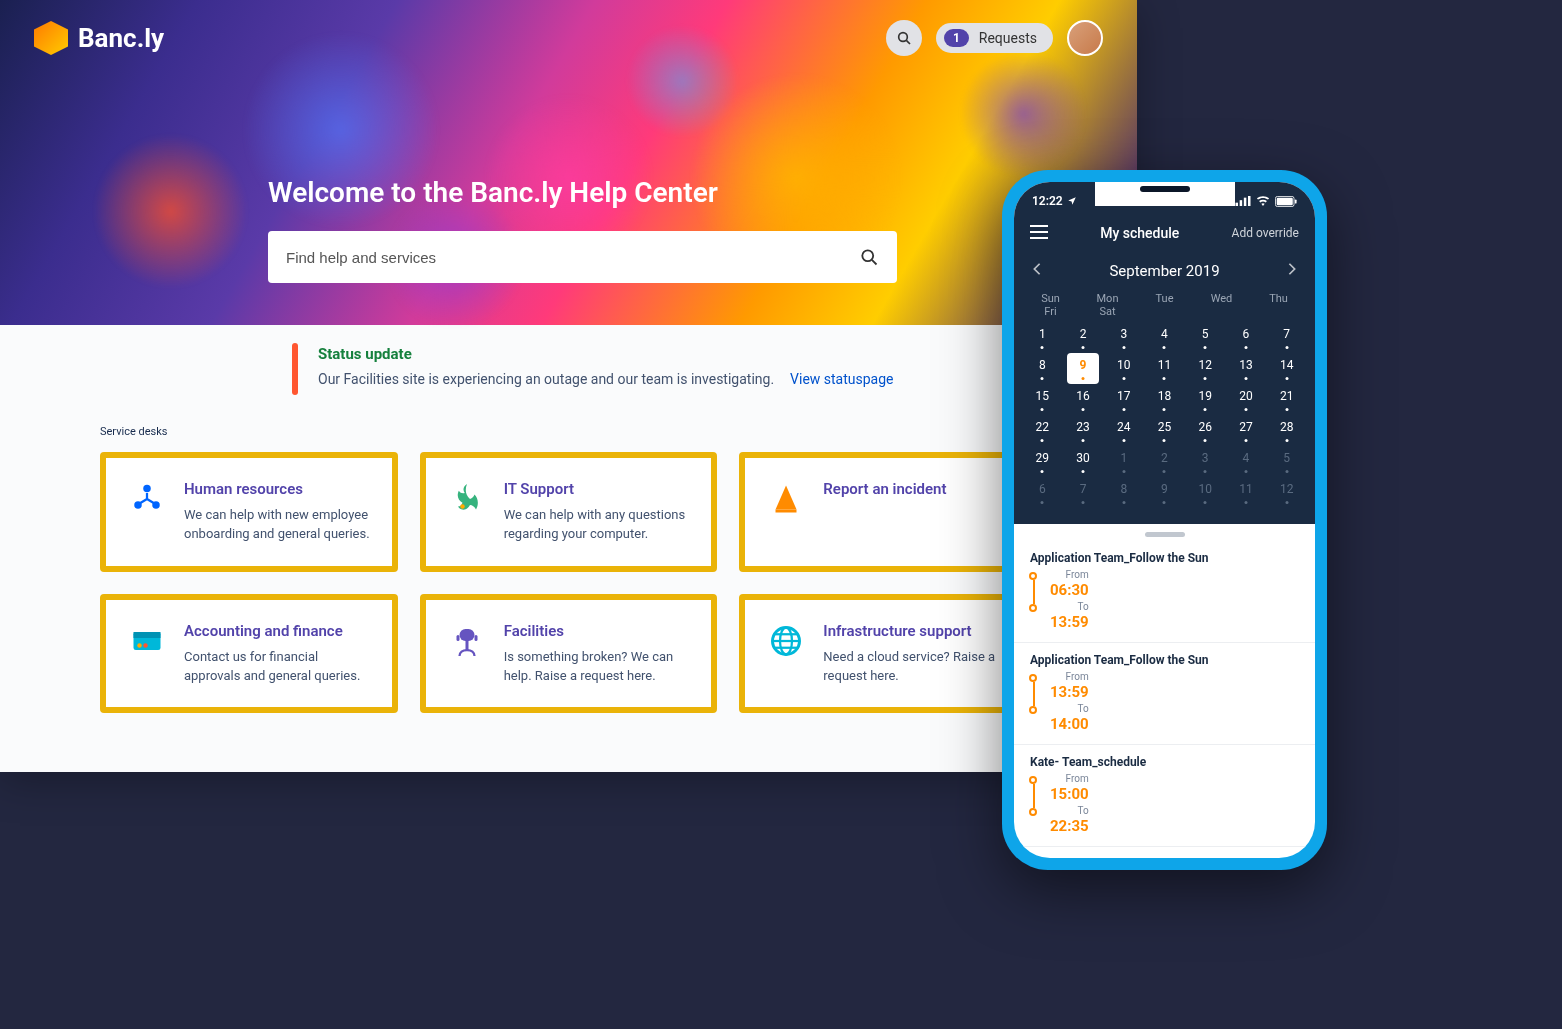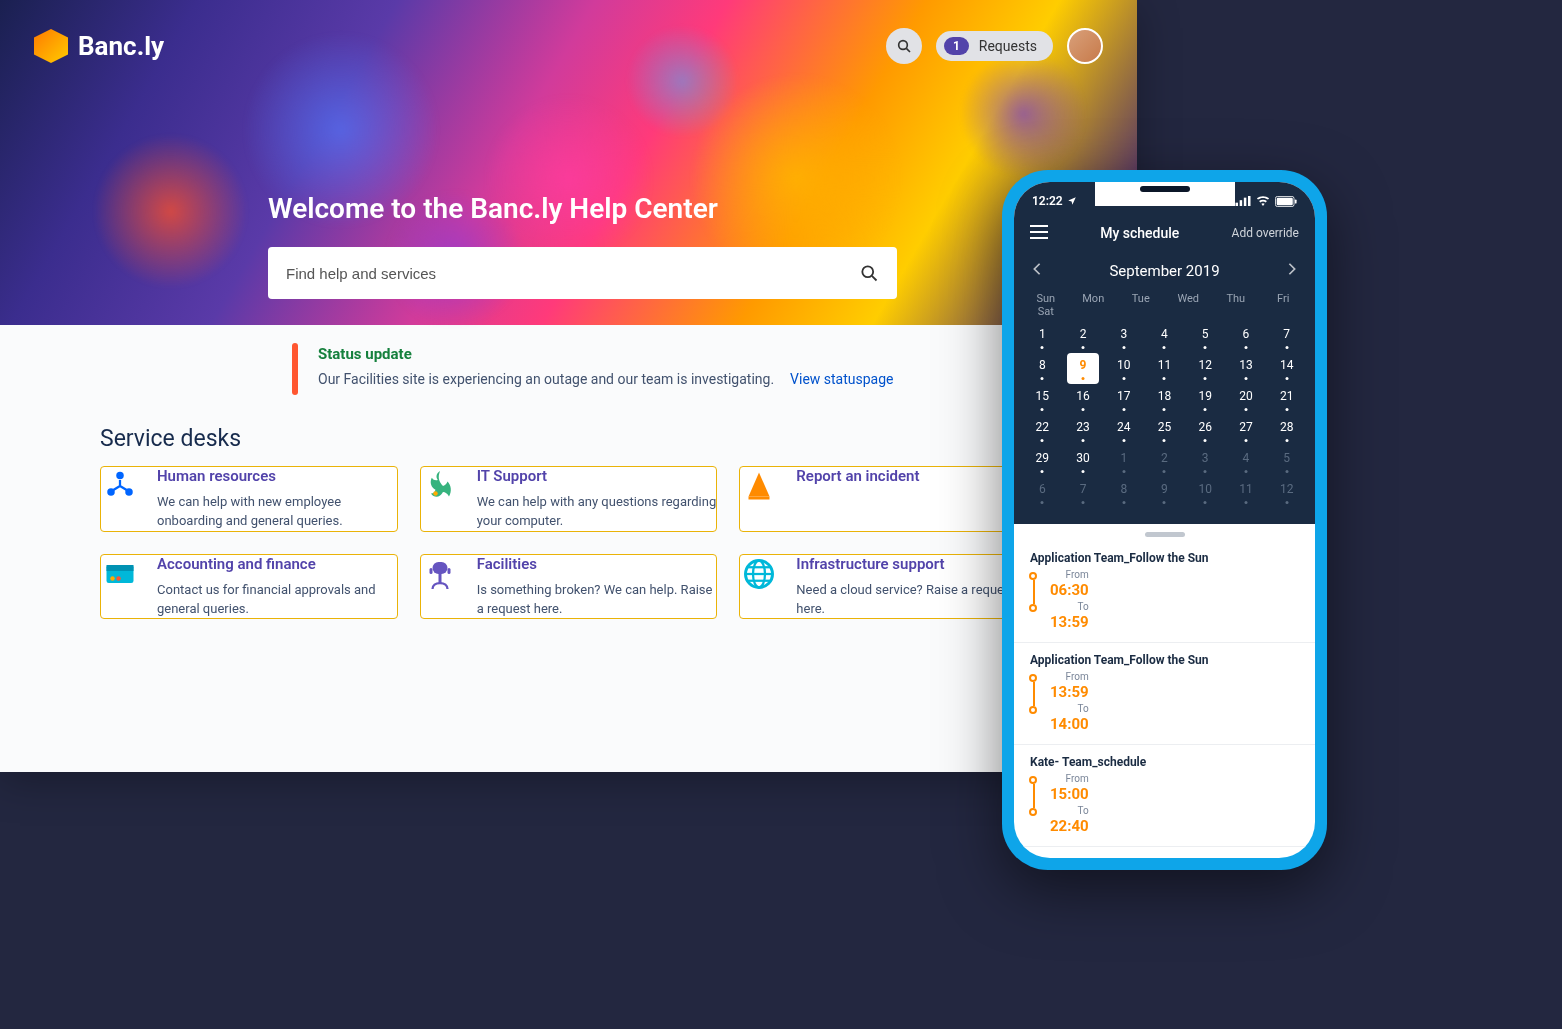--- a/index.html
+++ b/index.html
@@ -39,21 +39,21 @@
     radial-gradient(circle 100px at 40% 80%, rgba(130,60,220,0.6), transparent 70%),
     radial-gradient(circle 80px at 60% 25%, rgba(60,180,255,0.5), transparent 70%);
   filter: blur(2px);
 }
 
 .topbar {
   position: relative;
   display: flex;
   align-items: center;
   justify-content: space-between;
-  padding: 28px 34px;
+  padding: 20px 34px;
   z-index: 2;
 }
 .logo { display: flex; align-items: center; gap: 10px; }
 .logo-icon {
   width: 34px; height: 34px;
   background: linear-gradient(135deg,#ff7a00,#ffcc00);
   clip-path: polygon(50% 0, 100% 25%, 100% 75%, 50% 100%, 0 75%, 0 25%);
 }
 .logo-text { color: #fff; font-size: 26px; font-weight: 700; }
 
@@ -128,33 +128,34 @@
 }
 .status-text {
   font-size: 14px; color: #42526e;
 }
 .status-link {
   color: #0052cc; font-size: 14px;
   margin-left: 12px; cursor: pointer;
 }
 
 .section-title {
-  font-size: 23px; color: #172b4d;
+  font-size: 11px; color: #172b4d;
   margin-bottom: 14px;
 }
 
 .desk-grid {
   display: grid;
   grid-template-columns: repeat(3, 1fr);
   gap: 22px;
 }
 .desk-card {
   background: #fff;
-  border: 1px solid #eab308;
+  border: 6px solid #eab308;
   border-radius: 4px;
+  padding: 22px;
   display: flex;
   gap: 18px;
   cursor: pointer;
 }
 .desk-icon {
   width: 38px; height: 38px;
   flex-shrink: 0;
   display: flex; align-items: center; justify-content: center;
   font-size: 32px;
 }
@@ -223,21 +224,21 @@
 .override-link { font-size: 12px; color: #cfd4da; cursor: pointer; }
 
 .month-nav {
   display: flex; justify-content: space-between; align-items: center;
   padding: 8px 18px 12px;
 }
 .chev { cursor: pointer; opacity: 0.7; }
 .month-label { font-size: 15px; }
 
 .weekday-row {
-  display: grid; grid-template-columns: repeat(6,1fr);
+  display: grid; grid-template-columns: repeat(5,1fr);
   font-size: 11px; color: #9aa5b4;
   text-align: center;
   padding: 0 8px;
 }
 .day-grid {
   display: grid; grid-template-columns: repeat(7,1fr);
   gap: 0;
   padding: 4px 8px 8px;
   text-align: center;
 }
@@ -597,21 +598,21 @@
           <div class="sched-row">
             <div class="sched-rail" style="height:40px">
               <span class="c1"></span>
               <span class="line"></span>
               <span class="c2"></span>
             </div>
             <div class="sched-times">
               <div class="sched-label">From</div>
               <div class="sched-time">15:00</div>
               <div class="sched-label">To</div>
-              <div class="sched-time">22:40</div>
+              <div class="sched-time">22:35</div>
             </div>
           </div>
         </div>
       </div>
 
     <div class="tz-note">Your timezone is (GMT-06:00) America/Regina CST - Central Standard Time</div>
 
   </div>
 </div>
 

